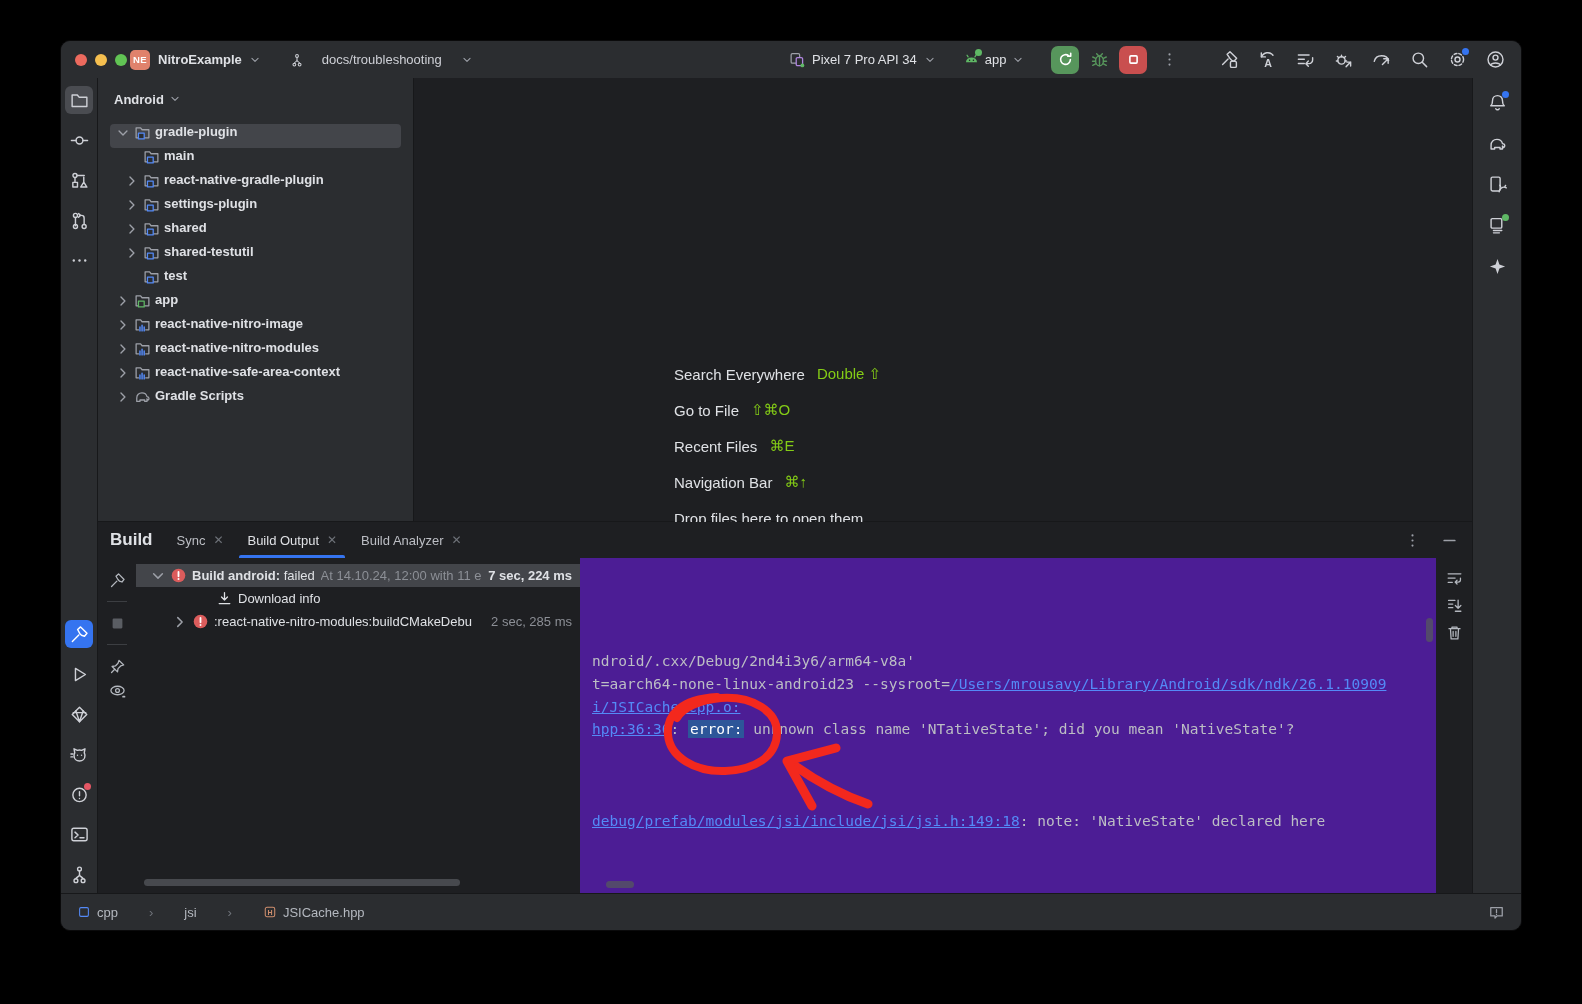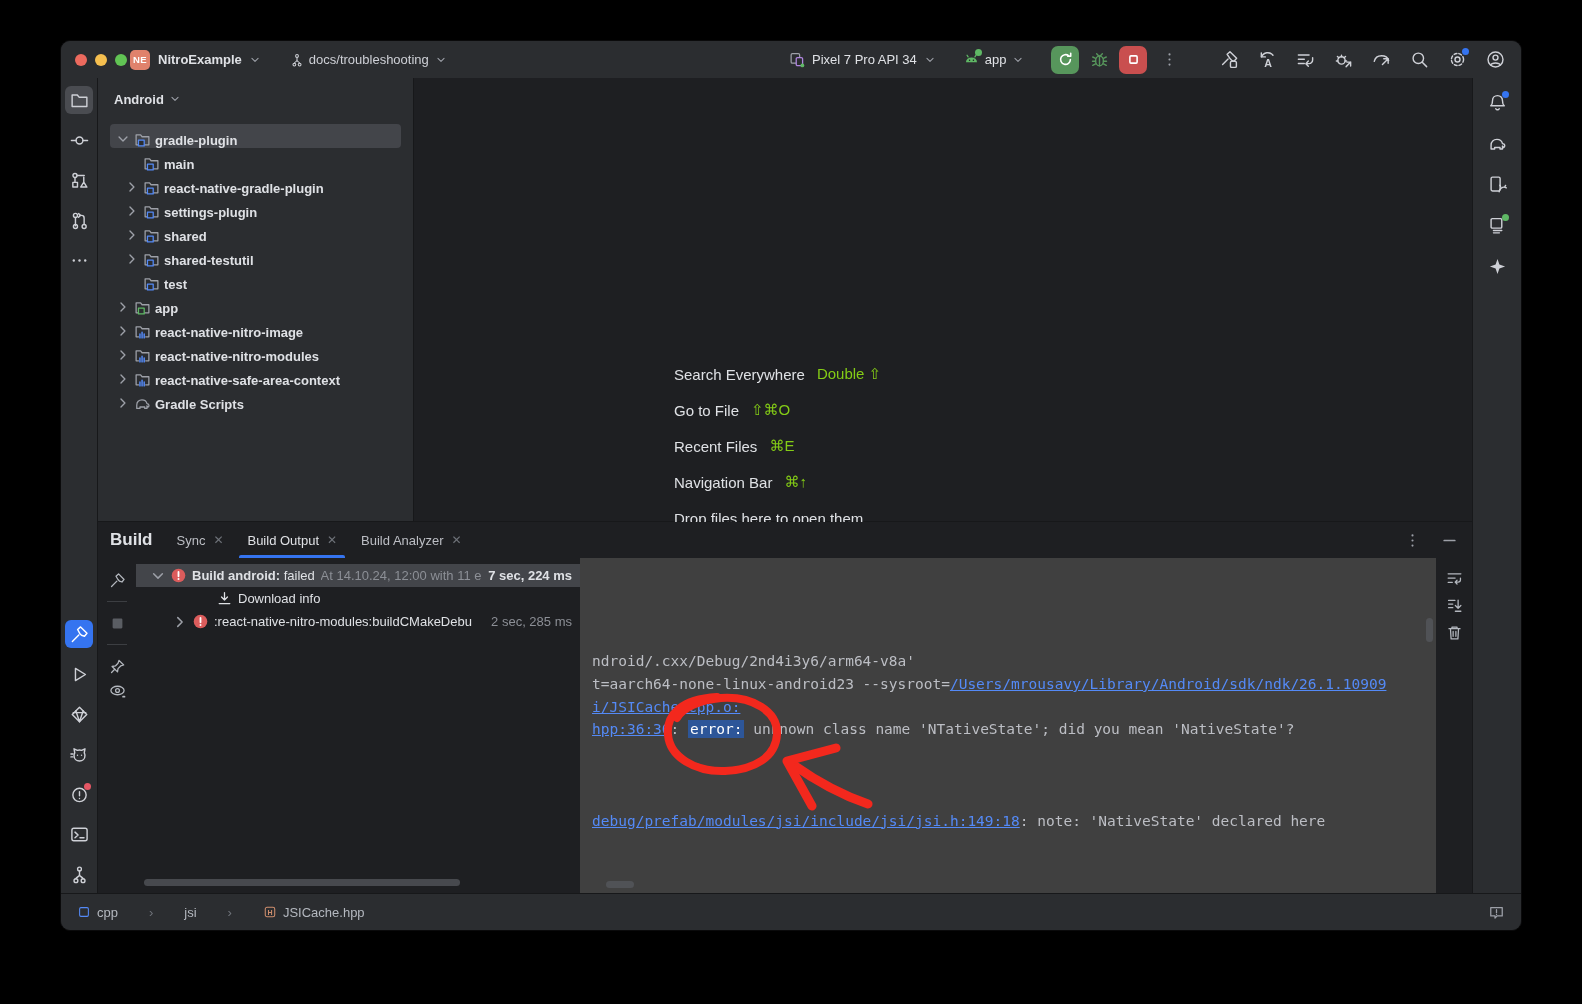--- a/index.html
+++ b/index.html
@@ -12,42 +12,42 @@
     border:1px solid #0a0a0b; }
 
   
   .titlebar { position:relative; height:37px; background:#2b2d30; flex:none; }
   .traffic { position:absolute; left:14px; top:0; bottom:0; display:flex; align-items:center; gap:8px; }
   .tl { width:12px; height:12px; border-radius:50%; }
   .proj-group { position:absolute; left:69px; top:0; bottom:0; display:flex; align-items:center; gap:6px; }
   .badge-ne { width:20px; height:20px; border-radius:5px; background:#e0826c; color:#fff;
     font-size:9.5px; font-weight:bold; display:flex; align-items:center; justify-content:center; letter-spacing:.3px; }
   .proj-name { color:#dfe1e5; font-size:13px; font-weight:600; margin-left:2px; }
-  .branch-group { display:flex; align-items:center; gap:5px; margin-left:22px; color:#ced0d6; font-size:13px; }
+  .branch-group { display:flex; align-items:center; gap:18px; margin-left:22px; color:#ced0d6; font-size:13px; }
   .dev-group { position:absolute; left:728px; top:0; bottom:0; display:flex; align-items:center; color:#dfe1e5; font-size:13px; }
   .tb-right { position:absolute; right:16px; top:0; bottom:0; display:flex; align-items:center; gap:19px; color:#ced0d6; }
   .runbtn { width:28px; height:28px; border-radius:7px; display:flex; align-items:center; justify-content:center; color:#fff; }
   .chev { color:#9da0a8; display:flex; }
   .chev svg { width:14px; height:14px; }
 
   
   .mainrow { flex:1; display:flex; min-height:0; }
   .strip { width:37px; background:#2b2d30; flex:none; position:relative; }
   .strip.left { border-right:1px solid #17181a; }
   .strip.right { width:49px; border-left:1px solid #17181a; }
   .strip .col { position:absolute; left:0; right:0; display:flex; flex-direction:column; align-items:center; gap:12px; }
   .strip.right .col { gap:13px; }
   .maincol { flex:1; display:flex; flex-direction:column; min-width:0; }
   .upper { height:443px; display:flex; min-height:0; flex:none; }
 
   
   .projpanel { width:316px; flex:none; background:#2b2d30; border-right:1px solid #17181a; padding-top:10px; overflow:hidden; }
   .projhead { display:flex; align-items:center; gap:4px; padding-left:16px; color:#dfe1e5; font-size:13px; font-weight:600; height:22px; }
   .tree { margin-top:14px; }
-  .trow { height:24px; display:flex; align-items:flex-end; font-size:13px; font-weight:600; color:#dfe1e5;
+  .trow { height:24px; display:flex; align-items:flex-start; font-size:13px; font-weight:600; color:#dfe1e5;
     margin:0 12px; border-radius:4px; padding-left:4px; white-space:nowrap; }
   .trow.selected { background:#43454a; }
   .trow .tchev { width:18px; flex:none; display:flex; justify-content:center; color:#9da0a8; }
   .trow .ticon { width:20px; flex:none; display:flex; justify-content:center; margin-right:3px; }
   .ind1 { margin-left:21px; }
 
   
   .editor { flex:1; background:#1e1f22; position:relative; min-width:0;margin-top:8px; }
   .shortcuts { position:absolute; left:260px; top:270px; }
   .shortcut { height:36px; display:flex; align-items:center; gap:12px; }
@@ -74,21 +74,21 @@
   .brow .bicon { width:20px; flex:none; display:flex; justify-content:center; margin-right:4px; }
   .brow .blabel { white-space:nowrap; overflow:hidden; flex-shrink:1; }
   .brow .bbold { font-weight:700; }
   .brow .bdetail { color:#8c8f96; margin-left:6px; white-space:nowrap; overflow:hidden; flex-shrink:10; }
   .brow .bdur { margin-left:auto; padding-left:6px; white-space:nowrap; }
   .brow .bdur.bold { font-weight:700; }
   .brow .bdur.gray { color:#8c8f96; }
   .ind-a { margin-left:22px; }
   .ind-b { margin-left:46px; }
 
-  .bconsole { flex:1; background:#404040; position:relative; overflow:hidden;
+  .bconsole { flex:1; background:#4c1d95; position:relative; overflow:hidden;
     font-family:"DejaVu Sans Mono", monospace; font-size:14.5px; color:#bcbec4; }
   .clines { position:absolute; left:12px; top:92px; right:0; white-space:pre; line-height:22.8px; }
   .clink { color:#548af7; text-decoration:underline; }
   .csel { background:#2d5699; color:#fff; padding:1px 2px; }
   .ctoolbar { width:36px; flex:none; display:flex; flex-direction:column; align-items:center; gap:10px; padding-top:12px; color:#b4b8bf; background:#1e1f22; }
 
   .scrollthumb { position:absolute; background:#55585e; border-radius:4px; opacity:.75; }
 
   
   .statusbar { height:37px; flex:none; background:#2b2d30; border-top:1px solid #17181a;

